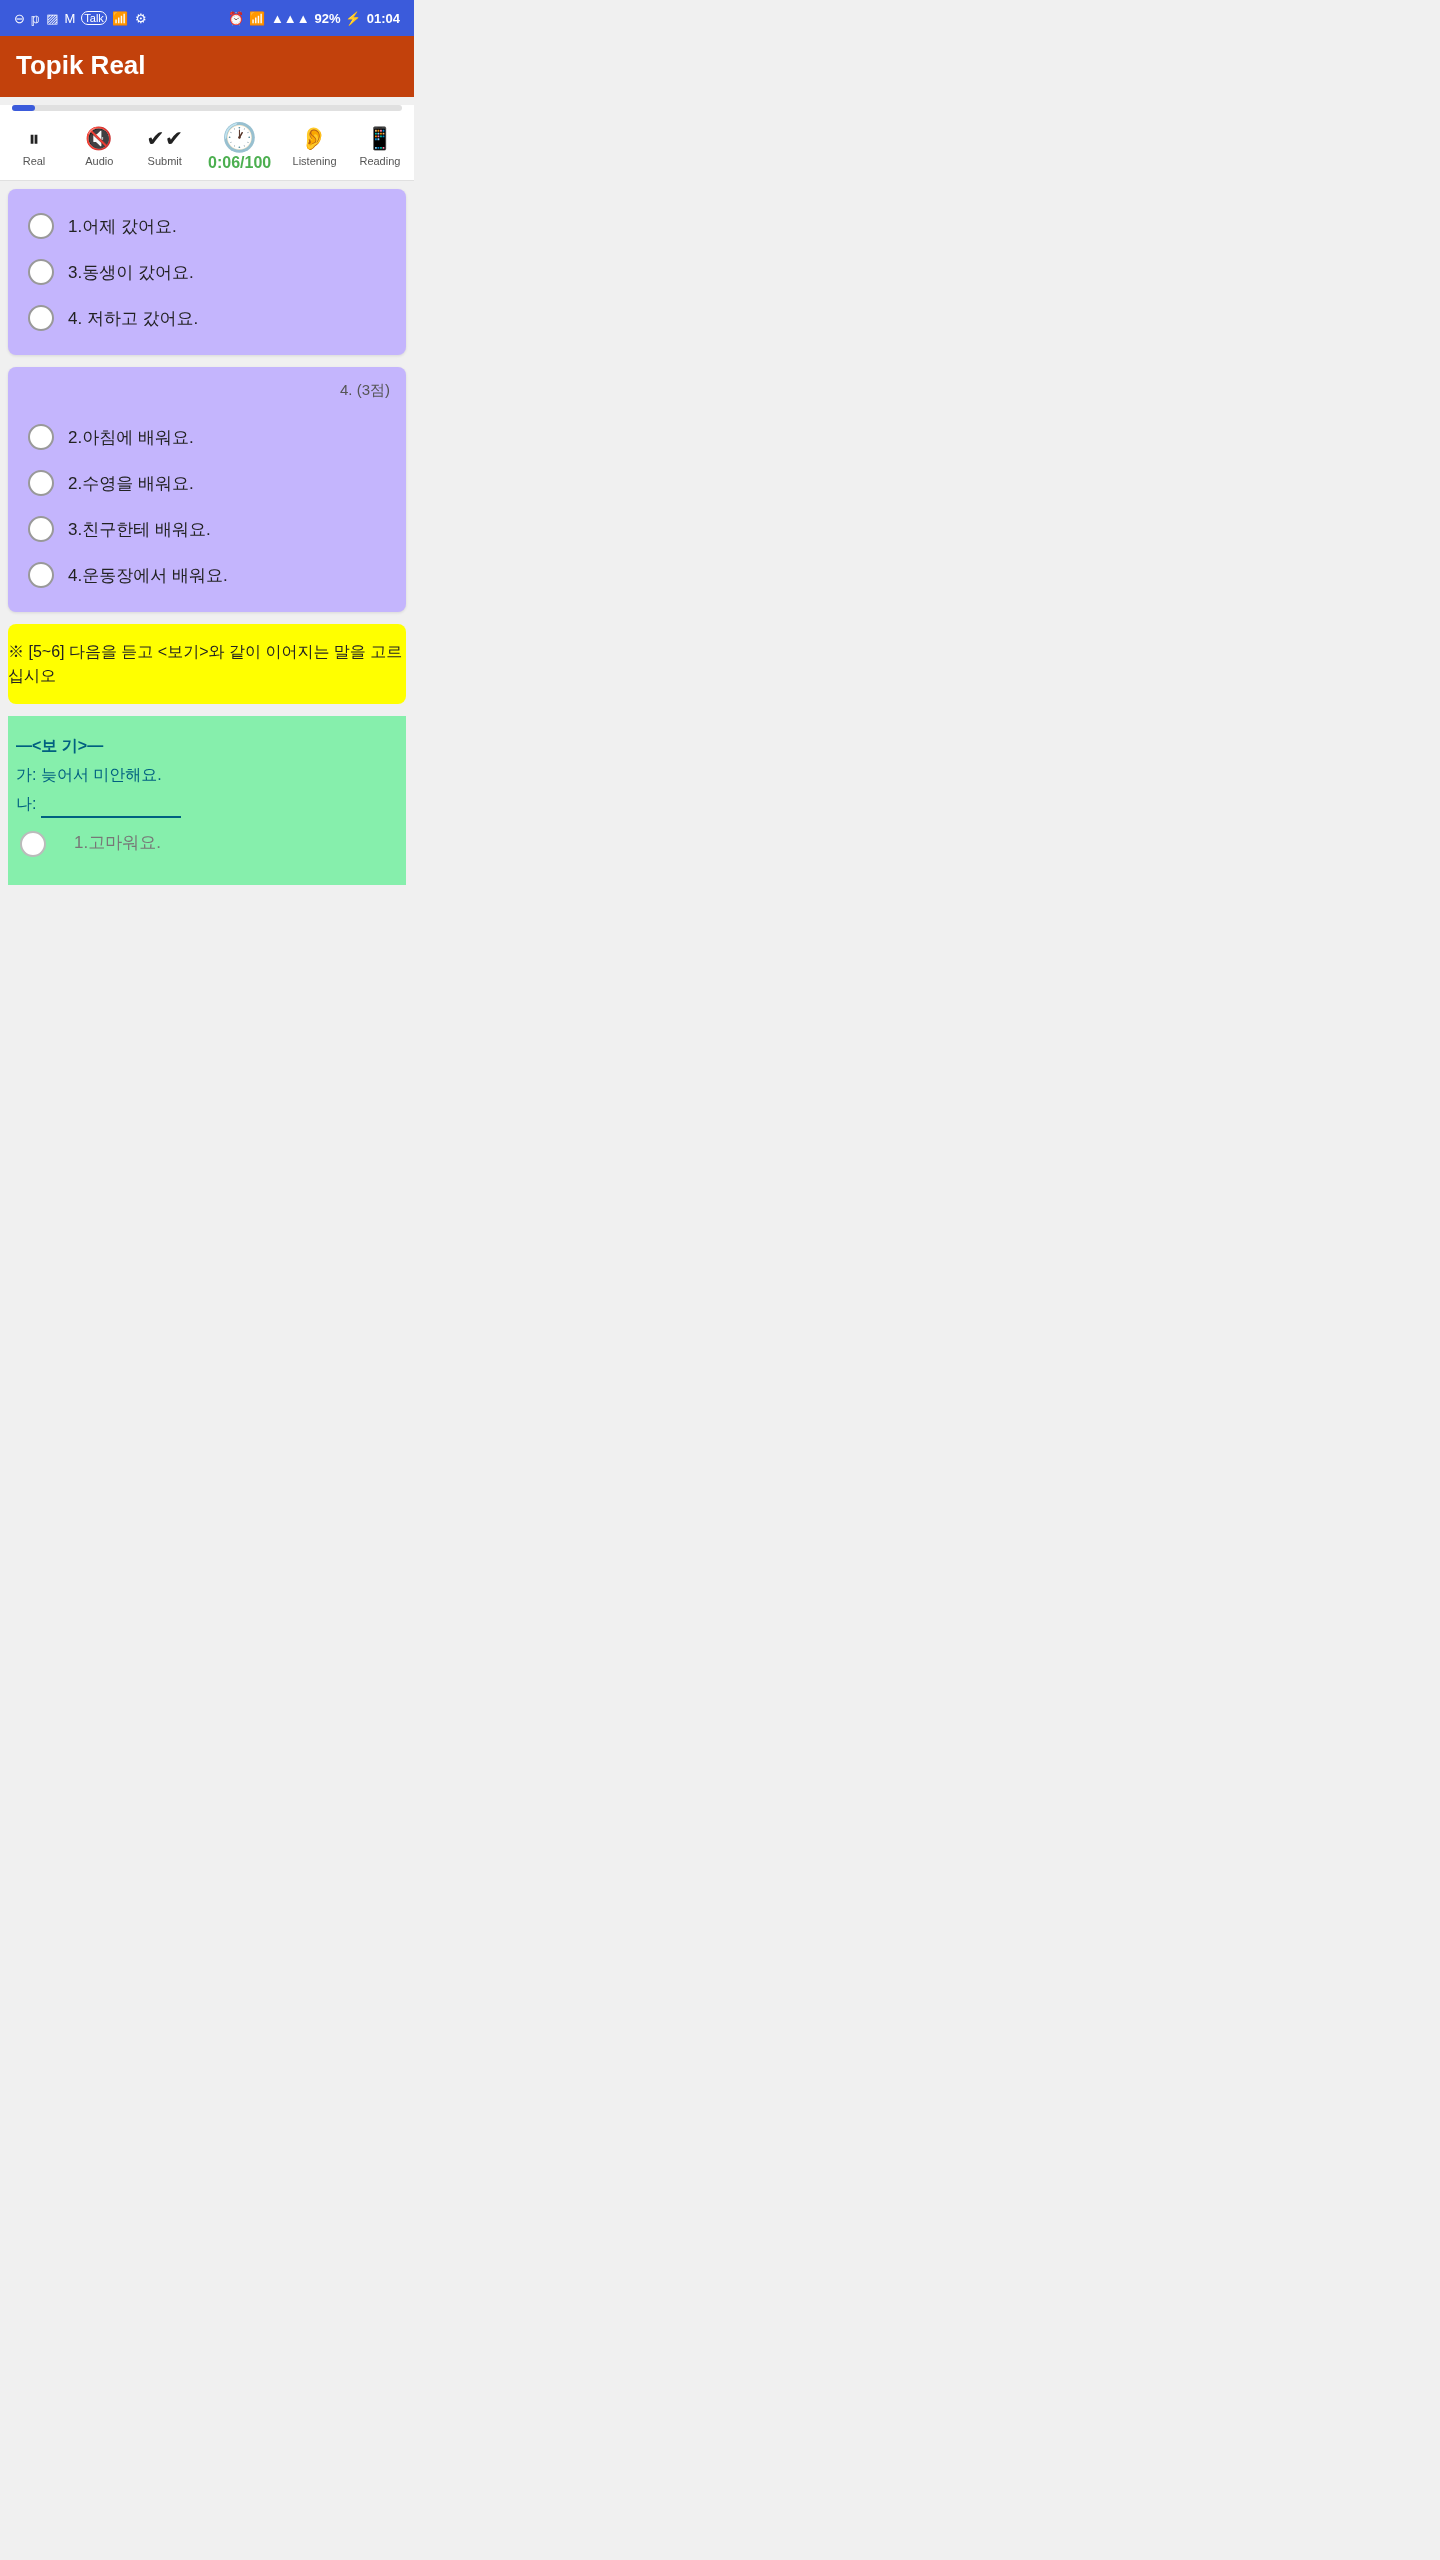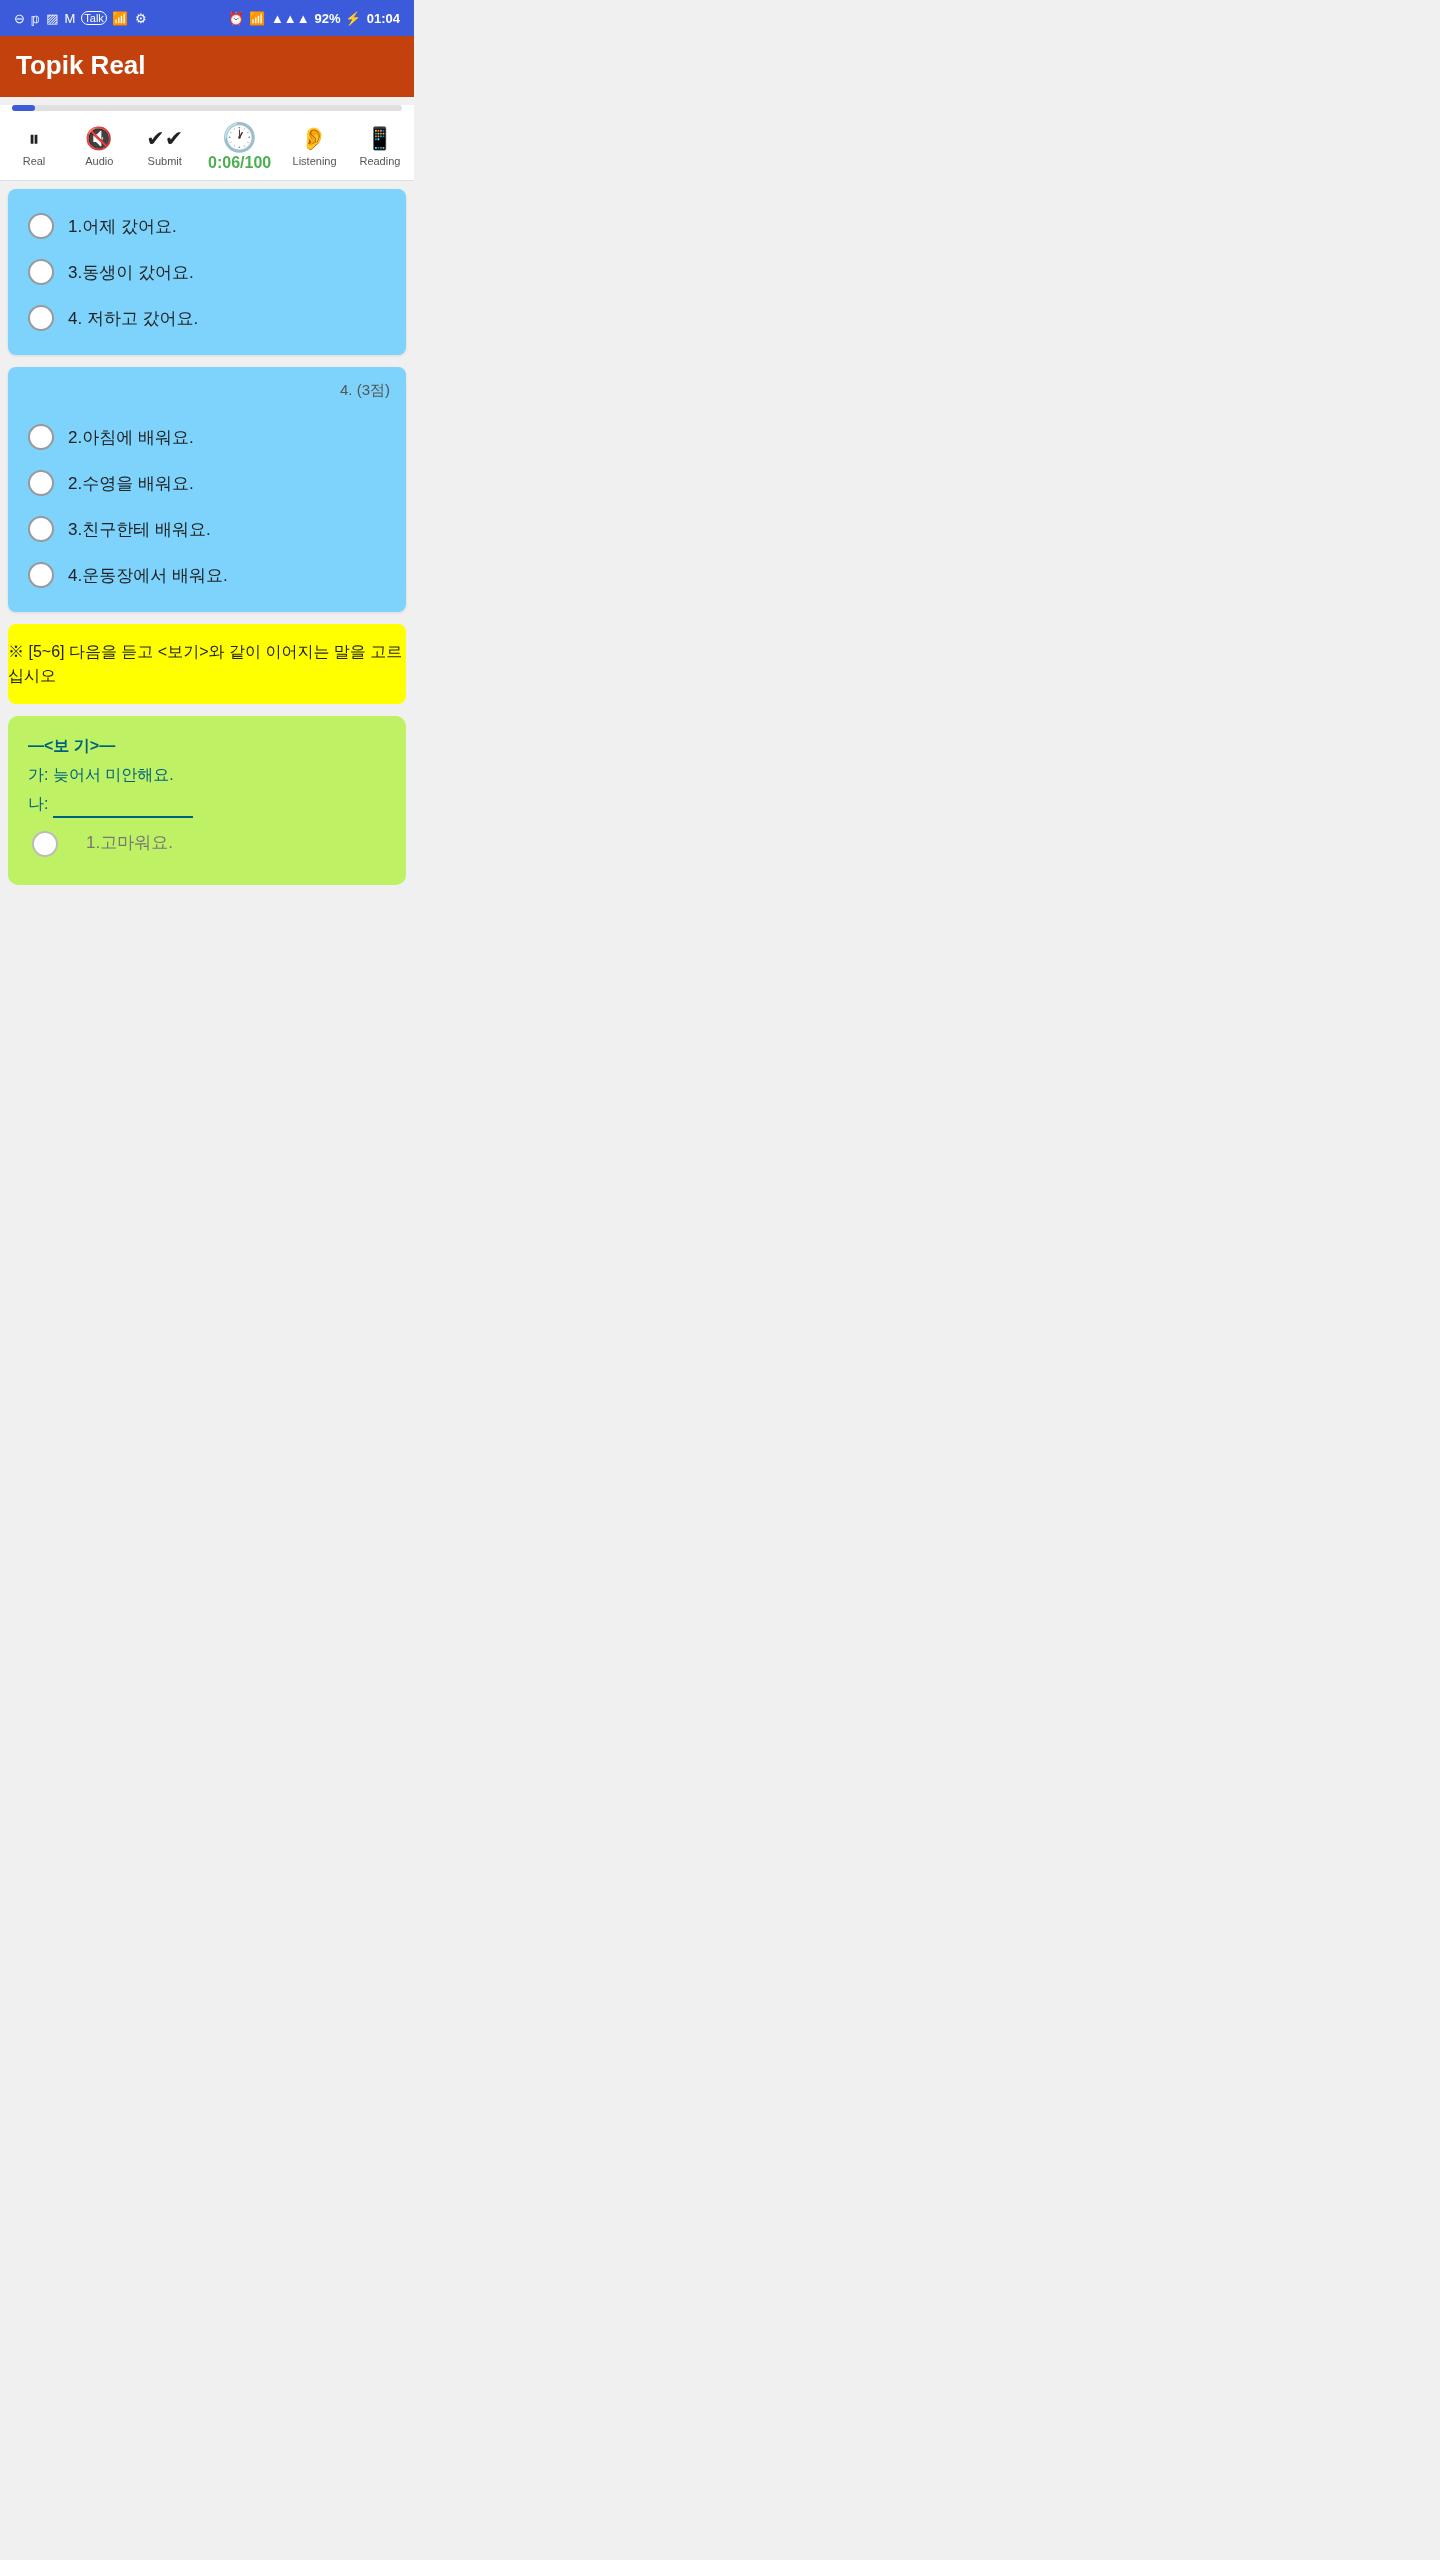--- a/index.html
+++ b/index.html
@@ -118,21 +118,21 @@
       font-weight: bold;
     }
 
     
     .content {
       padding: 8px 8px;
     }
 
     
     .question-card {
-      background: #7dd3fc;
+      background: #c4b5fd;
       border-radius: 8px;
       padding: 14px 16px;
       margin-bottom: 12px;
       box-shadow: 0 1px 3px rgba(0,0,0,0.1);
     }
 
     .question-header {
       font-size: 15px;
       color: #555;
       margin-bottom: 14px;
@@ -163,23 +163,23 @@
       border-radius: 8px;
       padding: 16px 0;
       margin-bottom: 12px;
       font-size: 16px;
       color: #222;
       line-height: 1.5;
     }
 
     
     .example-box {
-      background: #bef264;
-      border-radius: 10px;
-      padding: 16px 20px;
+      background: #86efac;
+      border-radius: 0;
+      padding: 16px 8px;
       margin-bottom: 0;
       font-size: 16px;
       color: #006080;
       line-height: 1.8;
     }
 
     .example-title {
       font-weight: bold;
       color: #006080;
     }

